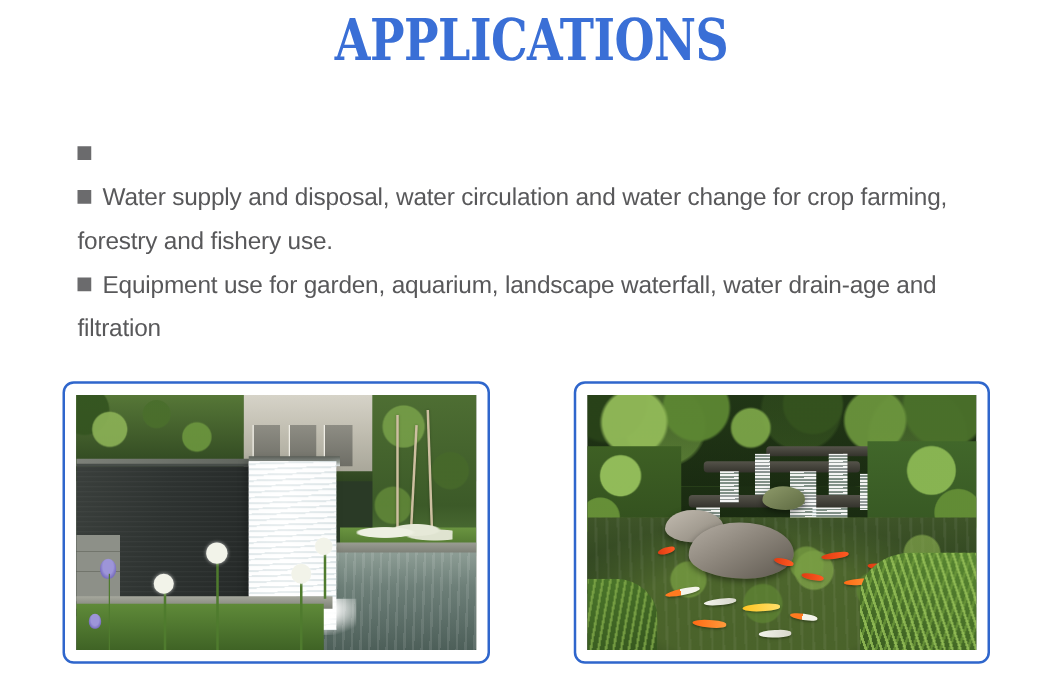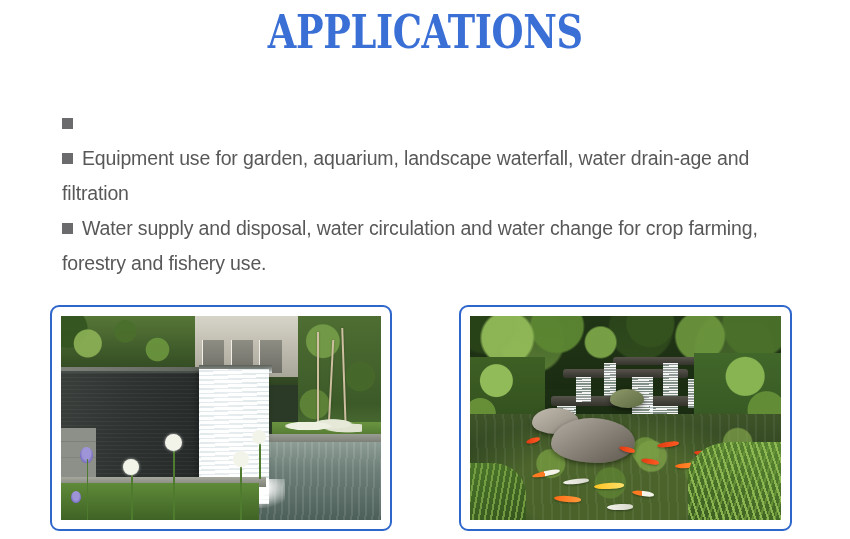--- a/index.html
+++ b/index.html
@@ -328,25 +328,25 @@
 
   <div class="title">APPLICATIONS</div>
 
   <div class="bullets">
 
     <div class="bullet-line">
       <span class="sq"></span>
     </div>
 
     <div class="bullet-line">
+      <span class="sq"></span><span class="btext">Water supply and disposal, water circulation and water change for crop farming, forestry and fishery use.</span>
+    </div>
+
+    <div class="bullet-line">
       <span class="sq"></span><span class="btext">Equipment use for garden, aquarium, landscape waterfall, water drain-age and filtration</span>
-    </div>
-
-    <div class="bullet-line">
-      <span class="sq"></span><span class="btext">Water supply and disposal, water circulation and water change for crop farming, forestry and fishery use.</span>
     </div>
 
   </div>
 
   <div class="frame" id="frame-left">
     <div class="photo">
       <div class="lp-sky"></div>
       <div class="lp-building"></div>
       <div class="lp-bwin a"></div>
       <div class="lp-bwin b"></div>

